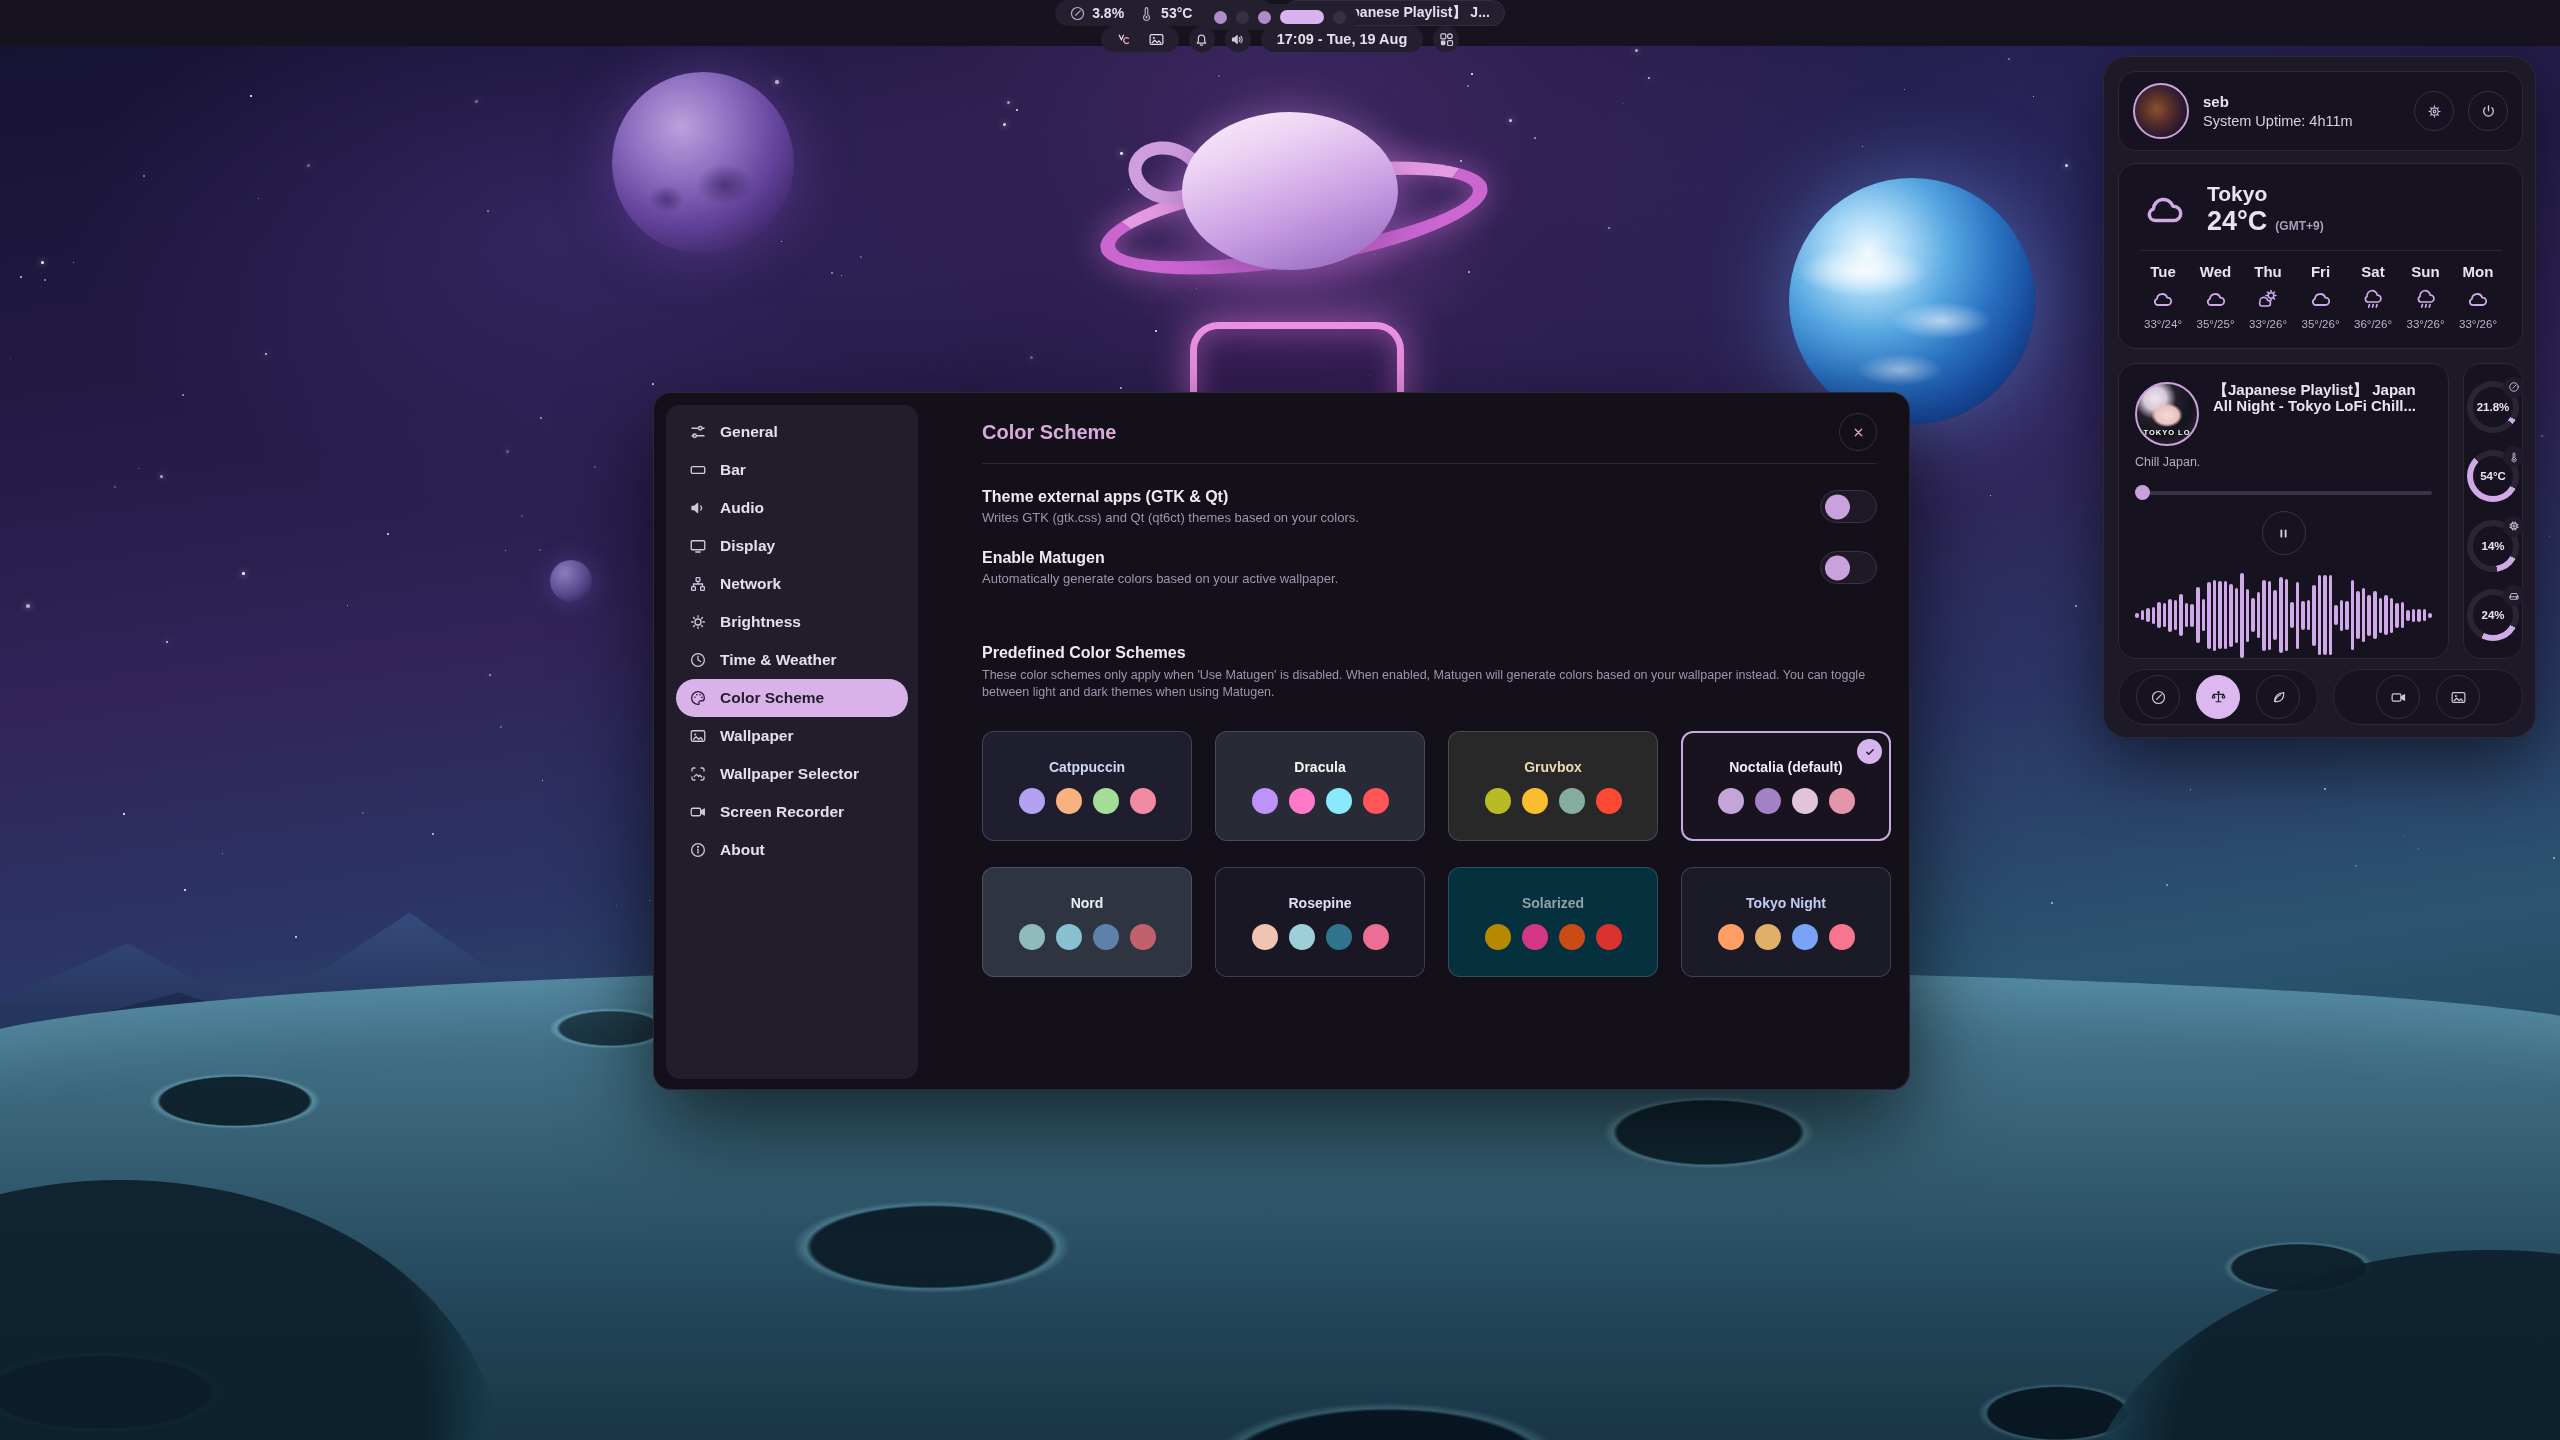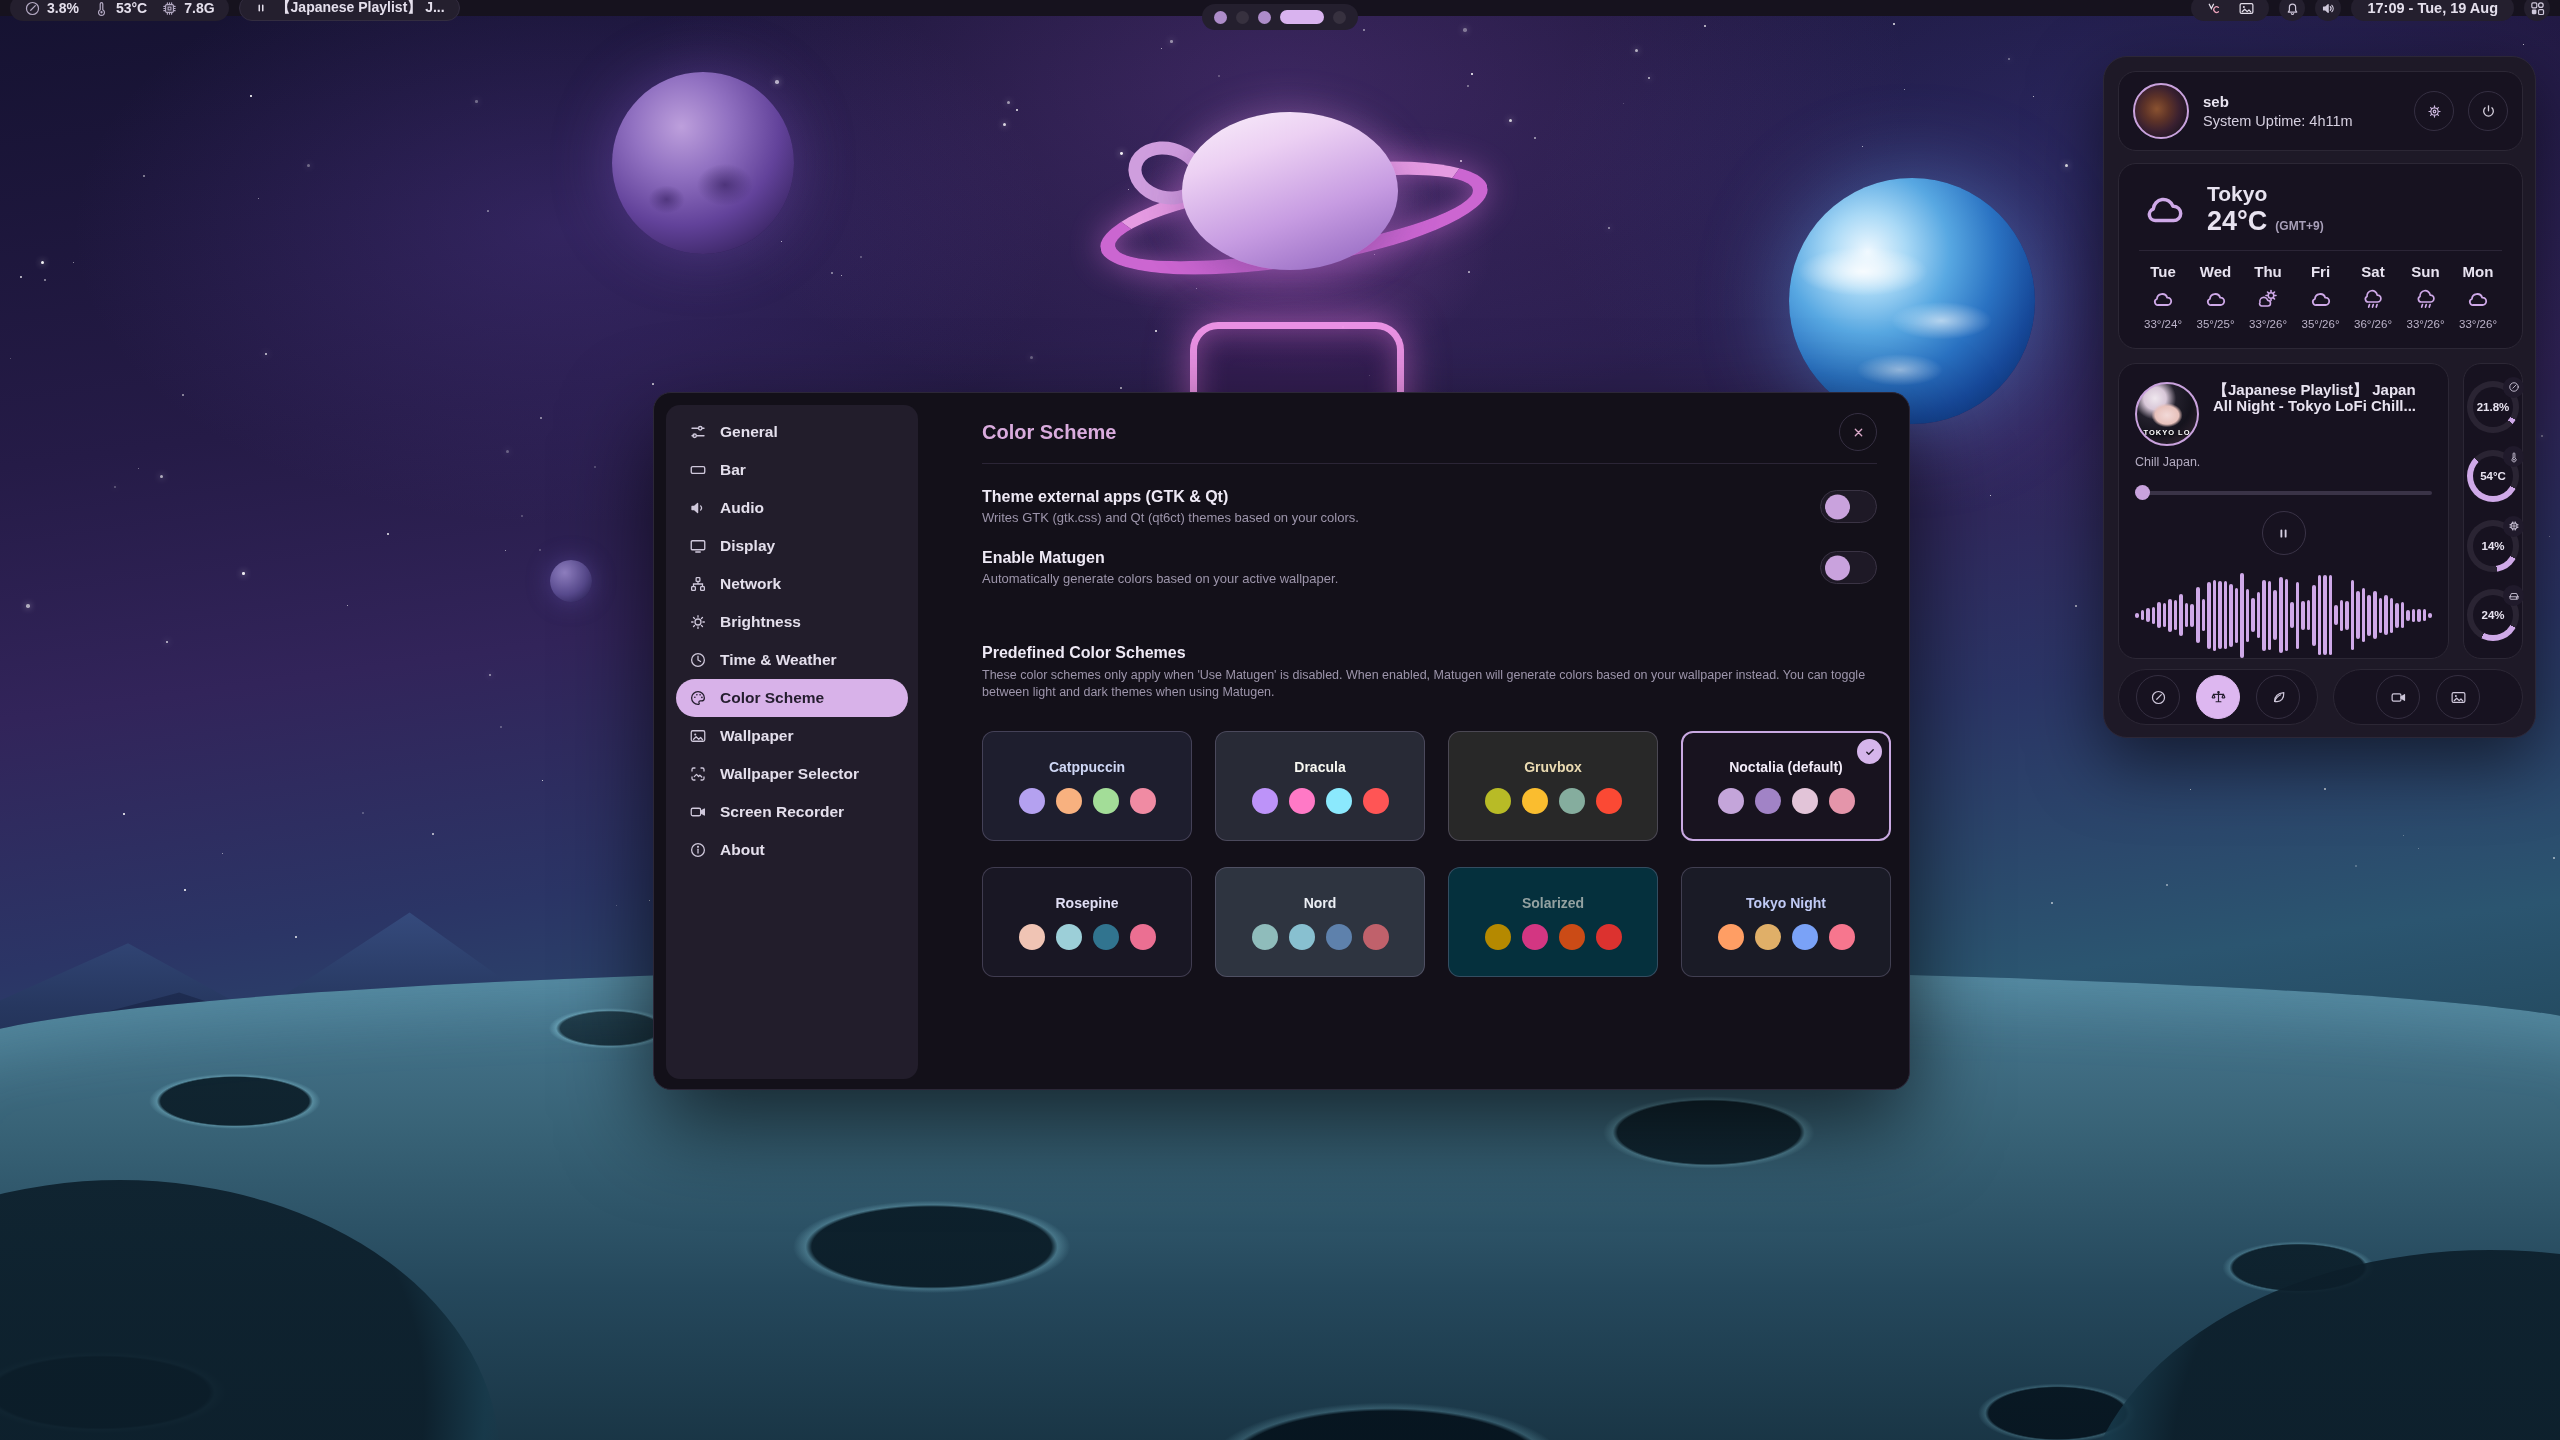--- a/index.html
+++ b/index.html
@@ -62,22 +62,22 @@
       radial-gradient(90px 30px at 25% 12%, rgba(8,24,34,.7) 55%, rgba(160,230,245,.3) 60%, transparent 68%),
       radial-gradient(120px 45px at 79% 86%, rgba(5,18,28,.85) 57%, rgba(150,220,235,.2) 60%, transparent 66%),
       linear-gradient(180deg, #4a7b94 0%, #396478 30%, #25485c 62%, #16303f 100%);
     box-shadow:inset 0 26px 60px rgba(150,225,245,.18); }
   .fg-crater-l { position:absolute; left:-260px; top:1180px; width:760px; height:560px; border-radius:50%;
     background:radial-gradient(circle at 50% 40%, #0c1e2a 60%, #17394a 72%, transparent 76%); opacity:.9; }
   .fg-crater-r { position:absolute; left:2080px; top:1250px; width:820px; height:560px; border-radius:50%;
     background:radial-gradient(circle at 50% 40%, #0c1e2a 60%, #17394a 72%, transparent 76%); opacity:.9; }
 
   
-  #topbar { position:absolute; left:0; top:0; width:2560px; height:16px; background:#16121e; z-index:20;
-    display:flex; align-items:center; justify-content:space-between; padding:0 10px; color:#e4dfec; font-size:14px; }
+  #topbar { position:absolute; left:0; top:0; width:2560px; height:46px; background:#16121e; z-index:20;
+    display:flex; align-items:center; justify-content:space-between; padding:0 10px; color:#e4dfec; font-size:14px;flex-direction:column; }
   .bar-group { display:flex; align-items:center; gap:10px; }
   .bar-pill { display:flex; align-items:center; gap:14px; background:#241f2e; border-radius:14px; height:26px; padding:0 14px; }
   .bar-stat { display:flex; align-items:center; gap:6px; font-weight:700; }
   .bar-stat .ic { color:#b4aac4; }
   .bar-media { display:flex; align-items:center; gap:9px; background:#241f2e; border:1px solid #332d40; border-radius:14px; height:26px; padding:0 14px; font-weight:700; max-width:300px; }
   .bar-media span { white-space:nowrap; overflow:hidden; text-overflow:ellipsis; }
   #workspaces { position:absolute; left:50%; top:4px; transform:translateX(-50%); height:26px; background:#241f2e;
     border-radius:13px; display:flex; align-items:center; gap:9px; padding:0 12px; }
   .ws-dot { width:13px; height:13px; border-radius:50%; }
   .ws-dot.occupied { background:#ad8cc9; }
@@ -792,36 +792,36 @@
               </svg>
             </div>
           <div class="scheme-title" style="color: rgb(241, 234, 247);">Noctalia (default)</div>
           <div class="dots">
             <span class="dot" style="background: rgb(196, 165, 218);"></span>
             <span class="dot" style="background: rgb(161, 131, 198);"></span>
             <span class="dot" style="background: rgb(226, 196, 216);"></span>
             <span class="dot" style="background: rgb(228, 149, 170);"></span>
           </div>
         </div>
+        <div class="scheme-card" style="background: rgb(46, 52, 64);">
+          <div class="scheme-title" style="color: rgb(236, 239, 244);">Nord</div>
+          <div class="dots">
+            <span class="dot" style="background: rgb(143, 188, 187);"></span>
+            <span class="dot" style="background: rgb(136, 192, 208);"></span>
+            <span class="dot" style="background: rgb(94, 129, 172);"></span>
+            <span class="dot" style="background: rgb(192, 97, 107);"></span>
+          </div>
+        </div>
         <div class="scheme-card" style="background: rgb(25, 23, 36);">
           <div class="scheme-title" style="color: rgb(224, 222, 244);">Rosepine</div>
           <div class="dots">
             <span class="dot" style="background: rgb(240, 196, 180);"></span>
             <span class="dot" style="background: rgb(156, 207, 216);"></span>
             <span class="dot" style="background: rgb(49, 116, 143);"></span>
             <span class="dot" style="background: rgb(235, 111, 146);"></span>
-          </div>
-        </div>
-        <div class="scheme-card" style="background: rgb(46, 52, 64);">
-          <div class="scheme-title" style="color: rgb(236, 239, 244);">Nord</div>
-          <div class="dots">
-            <span class="dot" style="background: rgb(143, 188, 187);"></span>
-            <span class="dot" style="background: rgb(136, 192, 208);"></span>
-            <span class="dot" style="background: rgb(94, 129, 172);"></span>
-            <span class="dot" style="background: rgb(192, 97, 107);"></span>
           </div>
         </div>
         <div class="scheme-card" style="background: rgb(5, 48, 61);">
           <div class="scheme-title" style="color: rgb(147, 161, 161);">Solarized</div>
           <div class="dots">
             <span class="dot" style="background: rgb(181, 137, 0);"></span>
             <span class="dot" style="background: rgb(211, 54, 130);"></span>
             <span class="dot" style="background: rgb(203, 75, 22);"></span>
             <span class="dot" style="background: rgb(220, 50, 47);"></span>
           </div>

